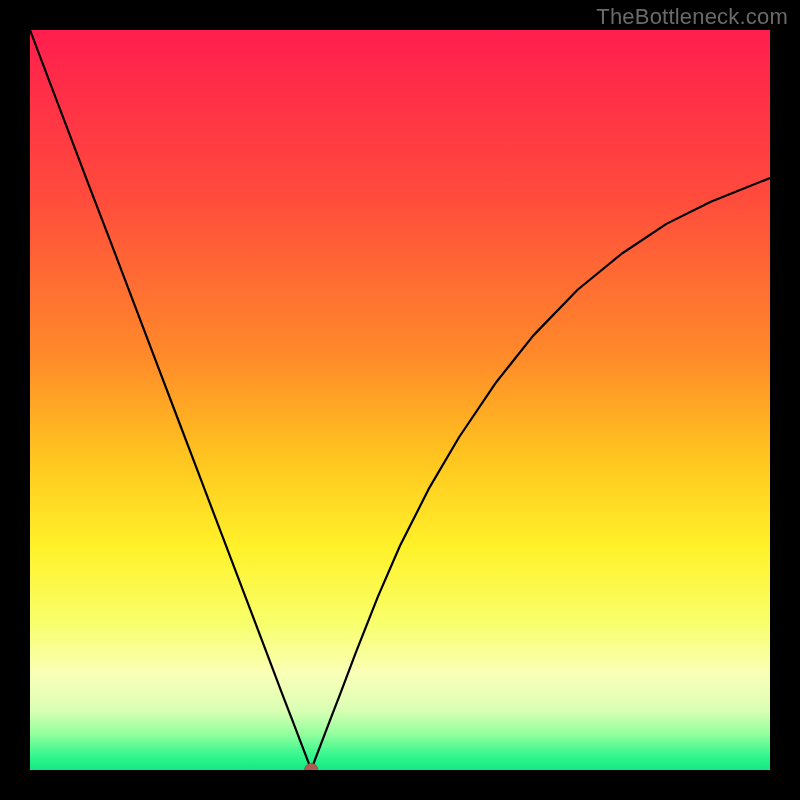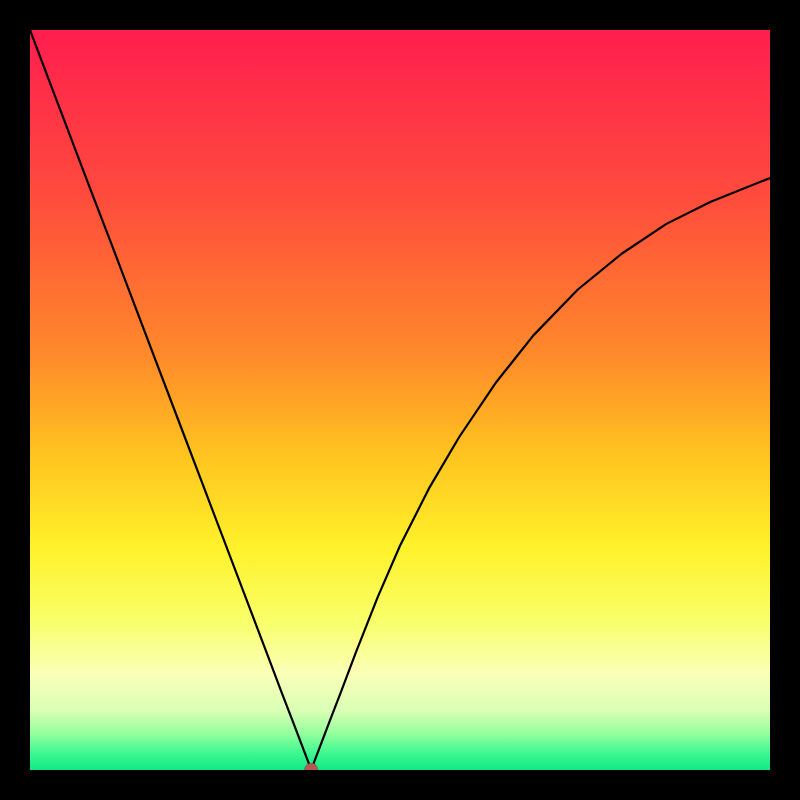--- a/index.html
+++ b/index.html
@@ -55,20 +55,21 @@
   .min-dot {
     fill: #b05a52;
     stroke: #8e423b;
     stroke-width: 0.6;
   }
 </style>
 </head>
 <body>
 
 <div class="outer">
+  <div class="watermark">TheBottleneck.com</div>
 
   <div class="plot">
     <div class="gradient" id="grad" style="background: linear-gradient(rgb(255, 30, 78) 0%, rgb(255, 74, 61) 22%, rgb(255, 138, 42) 44%, rgb(255, 198, 31) 58%, rgb(255, 242, 42) 70%, rgb(248, 255, 106) 80%, rgb(251, 255, 184) 87%, rgb(217, 255, 180) 92%, rgb(151, 255, 158) 95%, rgb(53, 247, 143) 98%, rgb(19, 232, 132) 100%);"></div>
 
     <svg class="curve" viewBox="0 0 100 100" preserveAspectRatio="none">
       <path id="curvePath" class="curve-path" vector-effect="non-scaling-stroke" d="M0.000 0.000 L2.000 5.300 L5.000 13.200 L8.000 21.100 L11.000 28.900 L14.000 36.800 L17.000 44.700 L20.000 52.600 L23.000 60.500 L26.000 68.400 L29.000 76.300 L32.000 84.200 L34.000 89.500 L35.500 93.400 L36.800 96.800 L37.600 98.900 L38.000 100.000 L38.400 98.900 L39.200 96.800 L40.500 93.400 L42.000 89.500 L44.000 84.200 L47.000 76.600 L50.000 69.700 L54.000 61.800 L58.000 55.000 L63.000 47.600 L68.000 41.300 L74.000 35.100 L80.000 30.200 L86.000 26.200 L92.000 23.200 L100.000 20.000" style="stroke: rgb(0, 0, 0);"></path>
       <circle id="minDot" class="min-dot" r="0.9" vector-effect="non-scaling-stroke" cx="38.000" cy="100.000" style="fill: rgb(176, 90, 82); stroke: rgb(142, 66, 59);"></circle>
     </svg>
   </div>
 </div>

